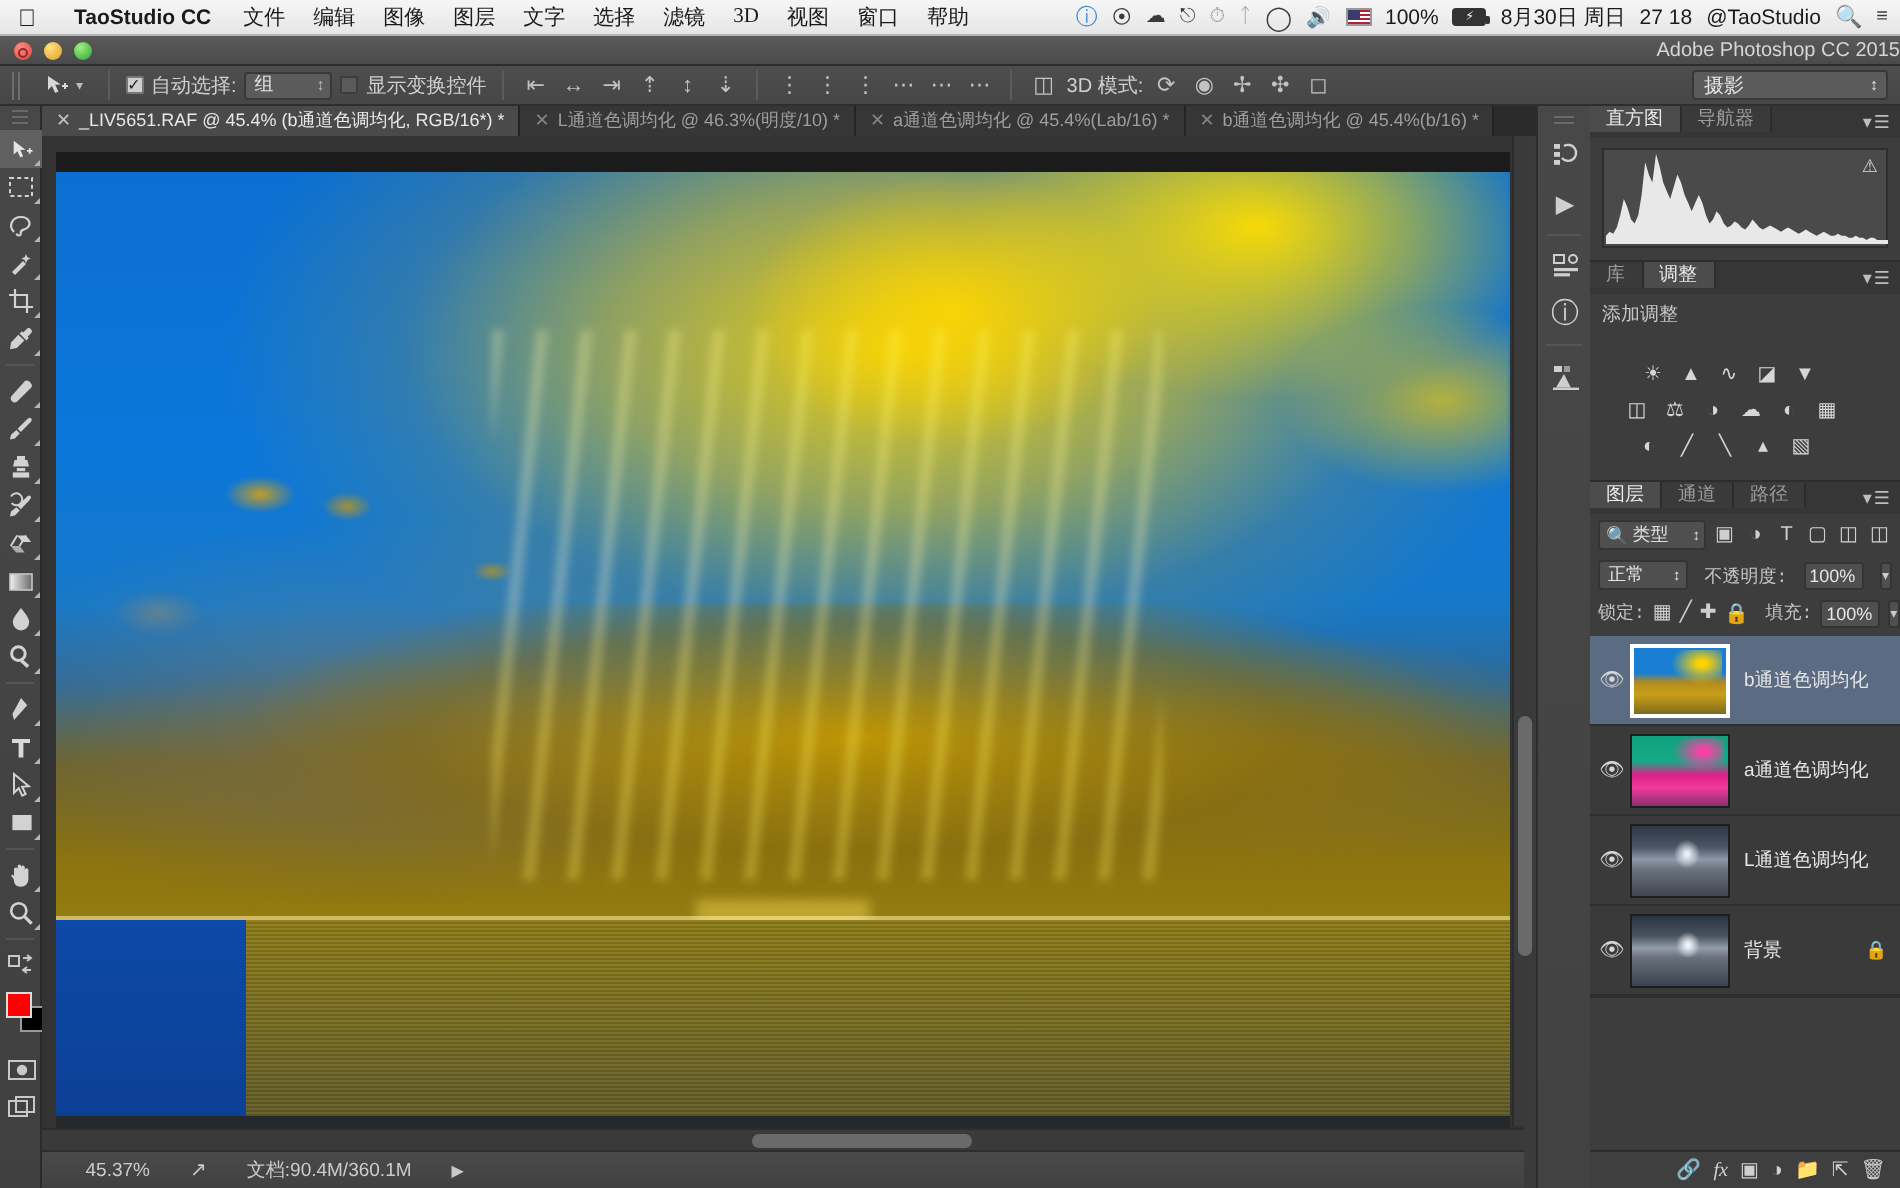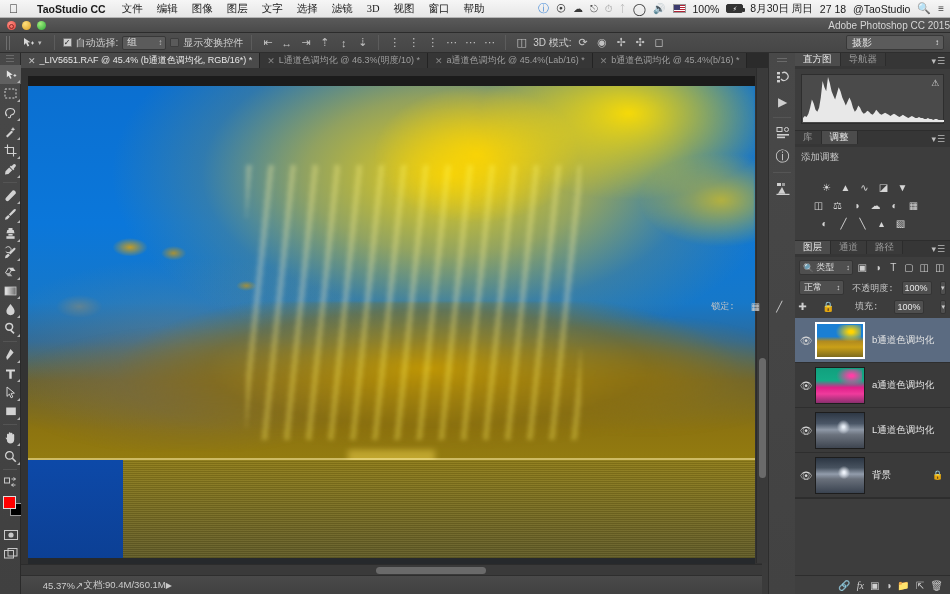--- a/index.html
+++ b/index.html
@@ -160,21 +160,21 @@
   
   .vscroll { position:absolute; right:0; top:68px; width:11px; height:495px; background:#3a3a3a; border-left:1px solid #2c2c2c;}
   .vscroll .thumb { position:absolute; left:2px; top:290px; width:7px; height:120px; background:#6a6a6a; border-radius:4px;}
   .hscroll { position:absolute; left:21px; bottom:19px; width:741px; height:11px; background:#3a3a3a; border-top:1px solid #2c2c2c;}
   .hscroll .thumb { position:absolute; top:2px; left:355px; width:110px; height:7px; background:#6a6a6a; border-radius:4px;}
 
   
   .statusbar {
     position:absolute; left:21px; bottom:0; width:741px; height:19px;
     background:linear-gradient(#4a4a4a,#414141); border-top:1px solid #2e2e2e;
-    display:flex; align-items:center; gap:0; padding:0 6px; font-size:9.5px; color:#ccc;
+    display:flex; align-items:center; gap:20px; padding:0 6px; font-size:9.5px; color:#ccc;
   }
   .zoomfield { min-width:48px; text-align:right; }
   .sb-ic { font-size:10px; color:#c9c9c9; }
   .sb-arrow { font-size:8px; color:#c9c9c9; }
 
   
   .dockstrip {
     position:absolute; top:53px; right:155px; width:27px; height:541px;
     background:linear-gradient(#484848,#424242); border-left:1px solid #2d2d2d;
     padding-top:3px;
@@ -207,21 +207,21 @@
   .fi{width:15px;height:15px;display:flex;align-items:center;justify-content:center;color:#cfcfcf;font-size:10px;}
   .lyr-mode{display:flex;align-items:flex-end;gap:8px;padding:2px 4px;}
   .mode-select{width:74px;height:15px;background:#4f4f4f;border:1px solid #343434;border-radius:2px;
     font-size:9px;color:#e4e4e4;display:flex;align-items:center;padding:0 12px 0 4px;position:relative;}
   .mode-select::after{content:"\2195";position:absolute;right:3px;font-size:7.5px;}
   .lbl{font-size:9px;color:#c6c6c6;white-space:nowrap;font-family:Liberation Mono, monospace;}
   .numfield{background:#4f4f4f;border:1px solid #343434;border-radius:2px;height:14px;min-width:30px;
     font-size:9px;color:#e6e6e6;display:flex;align-items:center;justify-content:flex-end;padding:0 3px;}
   .stepper{width:11px;height:14px;background:#4f4f4f;border:1px solid #343434;border-radius:2px;
     font-size:7px;color:#ccc;display:flex;align-items:center;justify-content:center;}
-  .lyr-lock{display:flex;align-items:center;gap:16px;padding:2px 4px 4px;justify-content:flex-end;}
+  .lyr-lock{display:flex;align-items:center;gap:4px;padding:2px 4px 4px;}
 
   .layerlist{background:#3a3a3a;}
   .layerrow{display:flex;align-items:center;height:45px;border-bottom:1px solid #2e2e2e;padding-left:2px;}
   .layerrow.sel{background:#5b6b81;}
   .eye{width:18px;text-align:center;font-size:10px;color:#d8d8d8;}
   .thumb-l{width:50px;height:37px;border:1px solid #1d1d1d;background:#222;overflow:hidden;position:relative;}
   .thumb-l.sel-b{border:2px solid #fff;}
   .lname{font-size:9.5px;color:#e6e6e6;padding-left:7px;flex:1;white-space:nowrap;overflow:hidden;}
   .lockic{font-size:9px;color:#cdcdcd;padding-right:6px;}
   .t-b{background:linear-gradient(180deg,#1a7fd4 0%,#1a7fd4 38%,#b08a20 52%,#caa018 70%,#7d6b1e 100%);}

